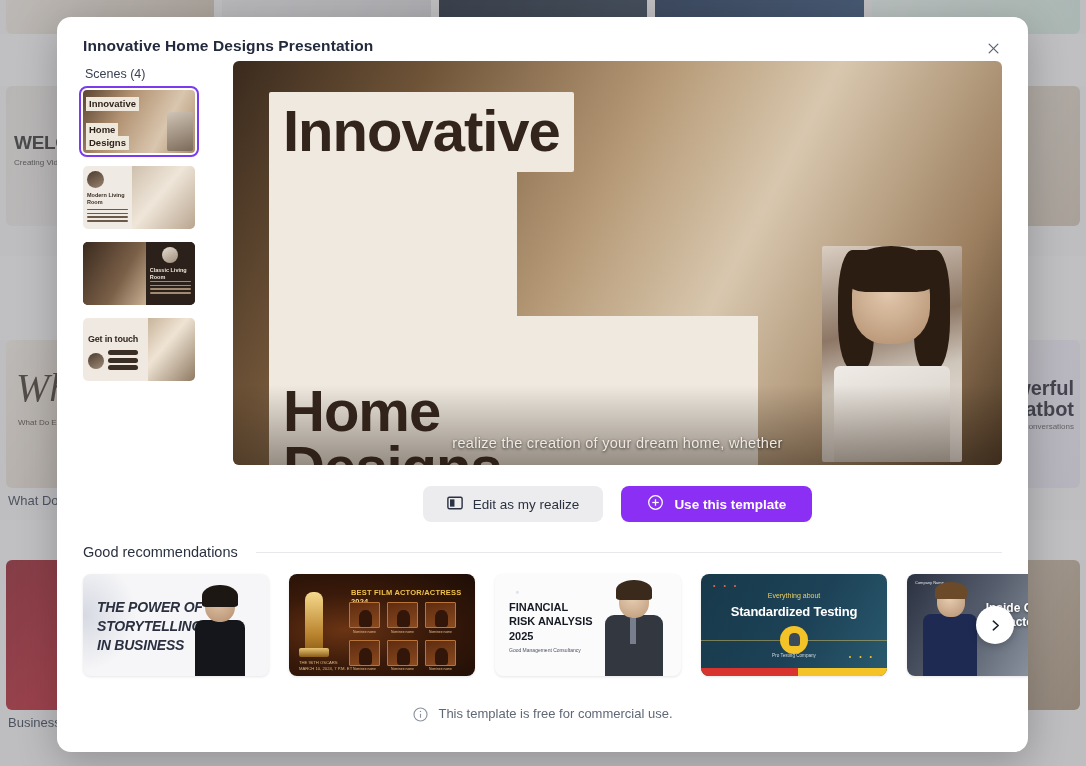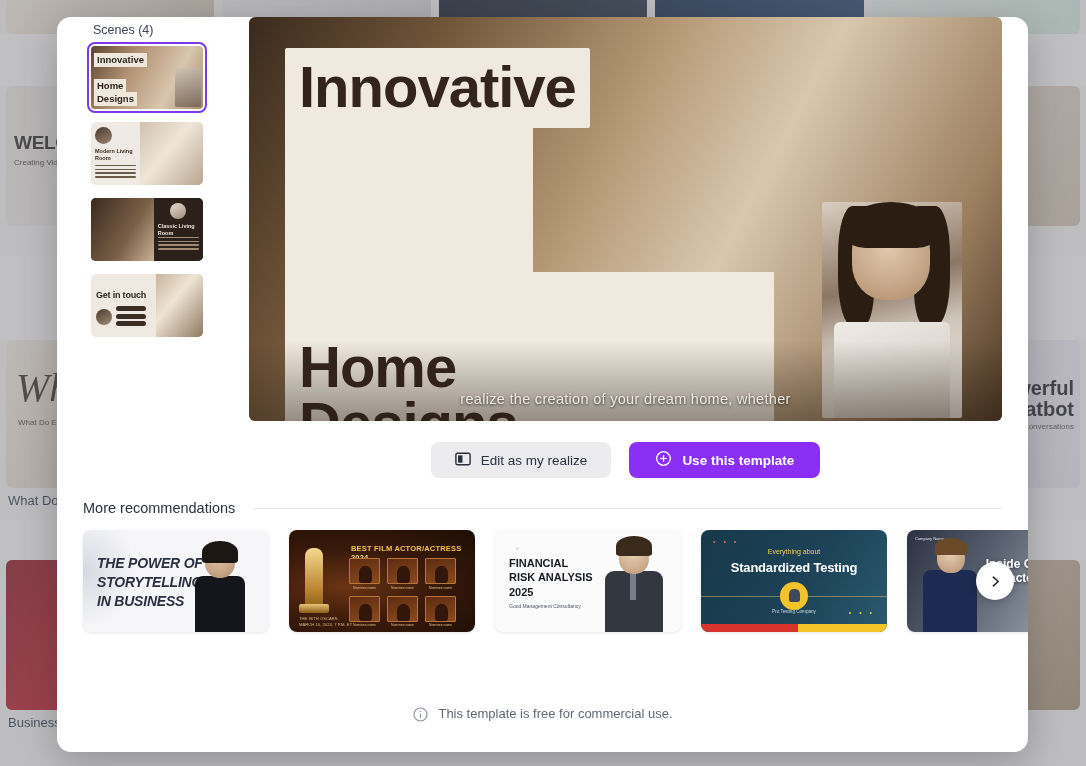--- a/index.html
+++ b/index.html
@@ -72,21 +72,21 @@
   .m-close {
     position: absolute; right: 20px; top: 16px; width: 30px; height: 30px;
     display: flex; align-items: center; justify-content: center;
     border-radius: 50%; cursor: pointer; color: #5a6475;
   }
   .m-close svg { width: 15px; height: 15px; }
 
   
   .m-body { flex: 1 1 auto; overflow: hidden; padding: 0 26px; position: relative; }
 
-  .row-main { display: flex; gap: 30px; margin-left: 8px; }
+  .row-main { display: flex; gap: 22px; }
 
   
   .scenes { width: 128px; flex: 0 0 128px; }
   .scenes-label { font-size: 12.5px; color: #3a4152; margin: 6px 0 9px 2px; }
   .scene-list { display: flex; flex-direction: column; gap: 13px; }
   .scene-thumb {
     width: 112px; height: 63px; border-radius: 5px; position: relative;
     overflow: hidden; cursor: pointer; background: #ded6cb;
     outline: 2px solid transparent; outline-offset: 2px;
   }
@@ -335,20 +335,29 @@
       <div class="bg-card t-interior"></div>
       <div class="bg-caption">Home Renovation</div>
     </div>
   </div>
 </div>
 
 <div id="scrim"></div>
 
 <div id="modal">
 
+  <div class="m-head">
+    <div class="m-title">Innovative Home Designs Presentation</div>
+    <div class="m-close">
+      <svg viewBox="0 0 24 24" fill="none" stroke="currentColor" stroke-width="1.9" stroke-linecap="round">
+        <line x1="5" y1="5" x2="19" y2="19"></line>
+          <line x1="19" y1="5" x2="5" y2="19"></line>
+      </svg>
+    </div>
+  </div>
 
   <div class="m-body">
 
     <div class="row-main">
 
       <div class="scenes">
         <div class="scenes-label">Scenes (4)</div>
         <div class="scene-list">
 
           <div class="scene-thumb sc1 sel">
@@ -445,21 +454,21 @@
                   <line x1="6.2" y1="10" x2="13.8" y2="10"></line>
               </svg>
             </span>
             <span>Use this template</span>
           </button>
         </div>
       </div>
     </div>
 
     <div class="more-head">
-      <div class="more-title">More recommendations</div>
+      <div class="more-title">Good recommendations</div>
       <div class="more-rule"></div>
     </div>
 
     <div class="rec-wrap">
       <div class="rec-row">
 
         <div class="rec-card r1">
           <div class="wave"></div>
           <div class="txt">THE POWER OF<br>STORYTELLING<br>IN BUSINESS</div>
           <div class="ppl">

